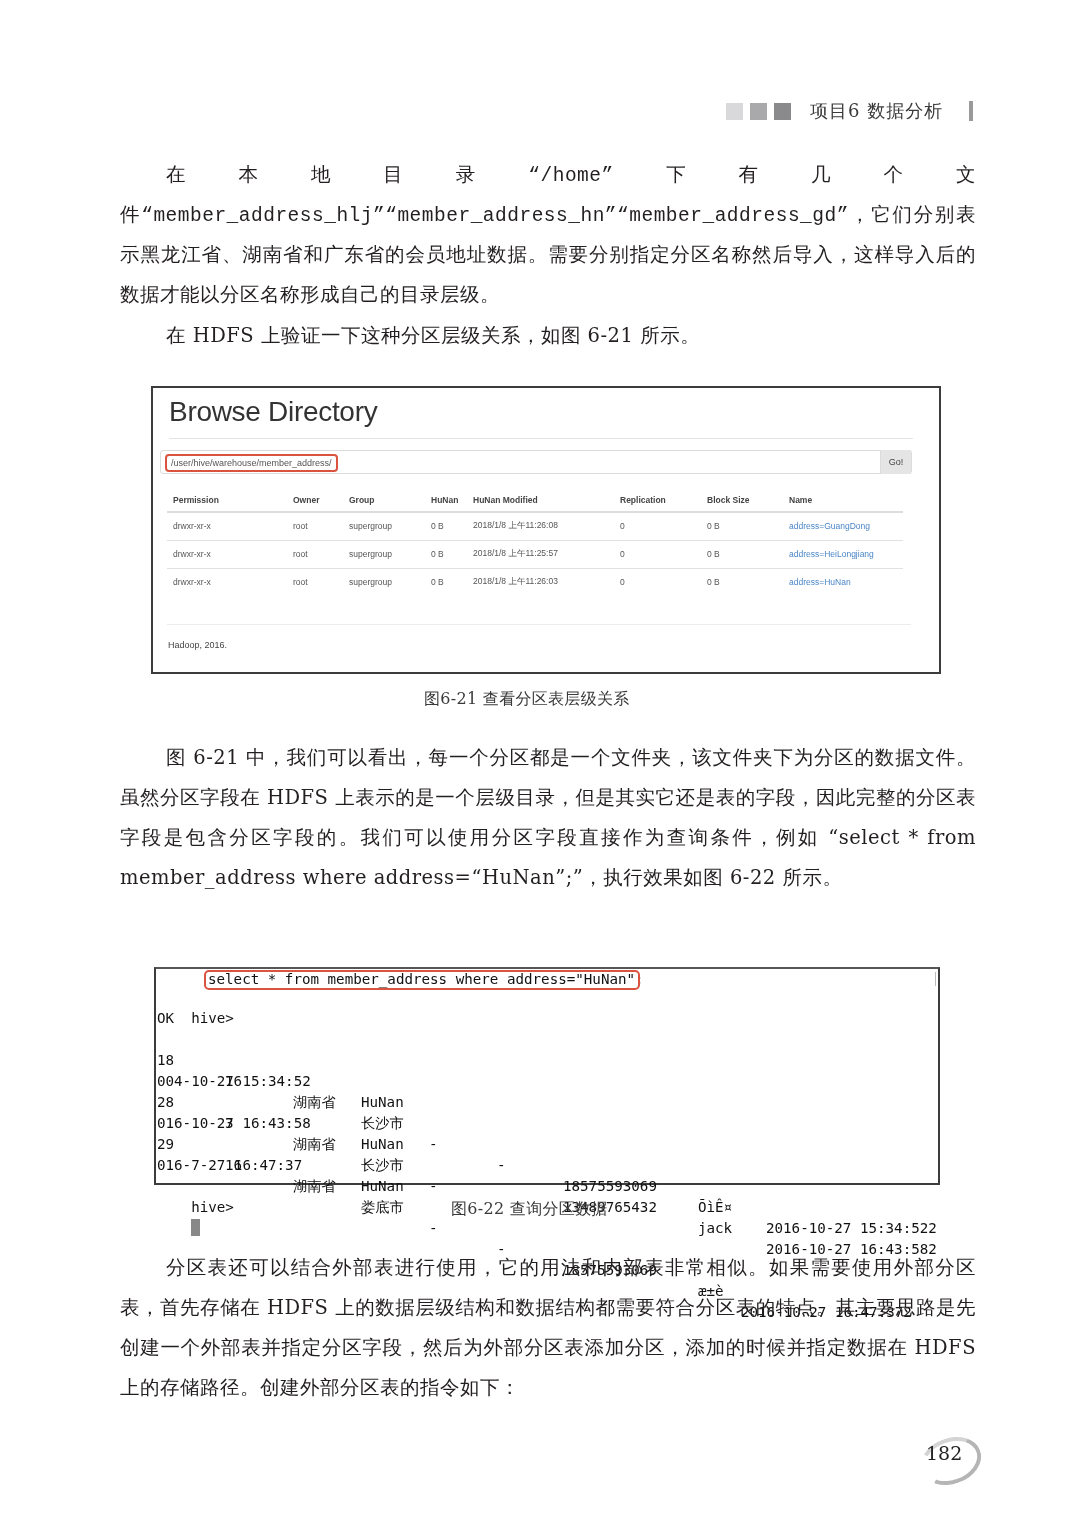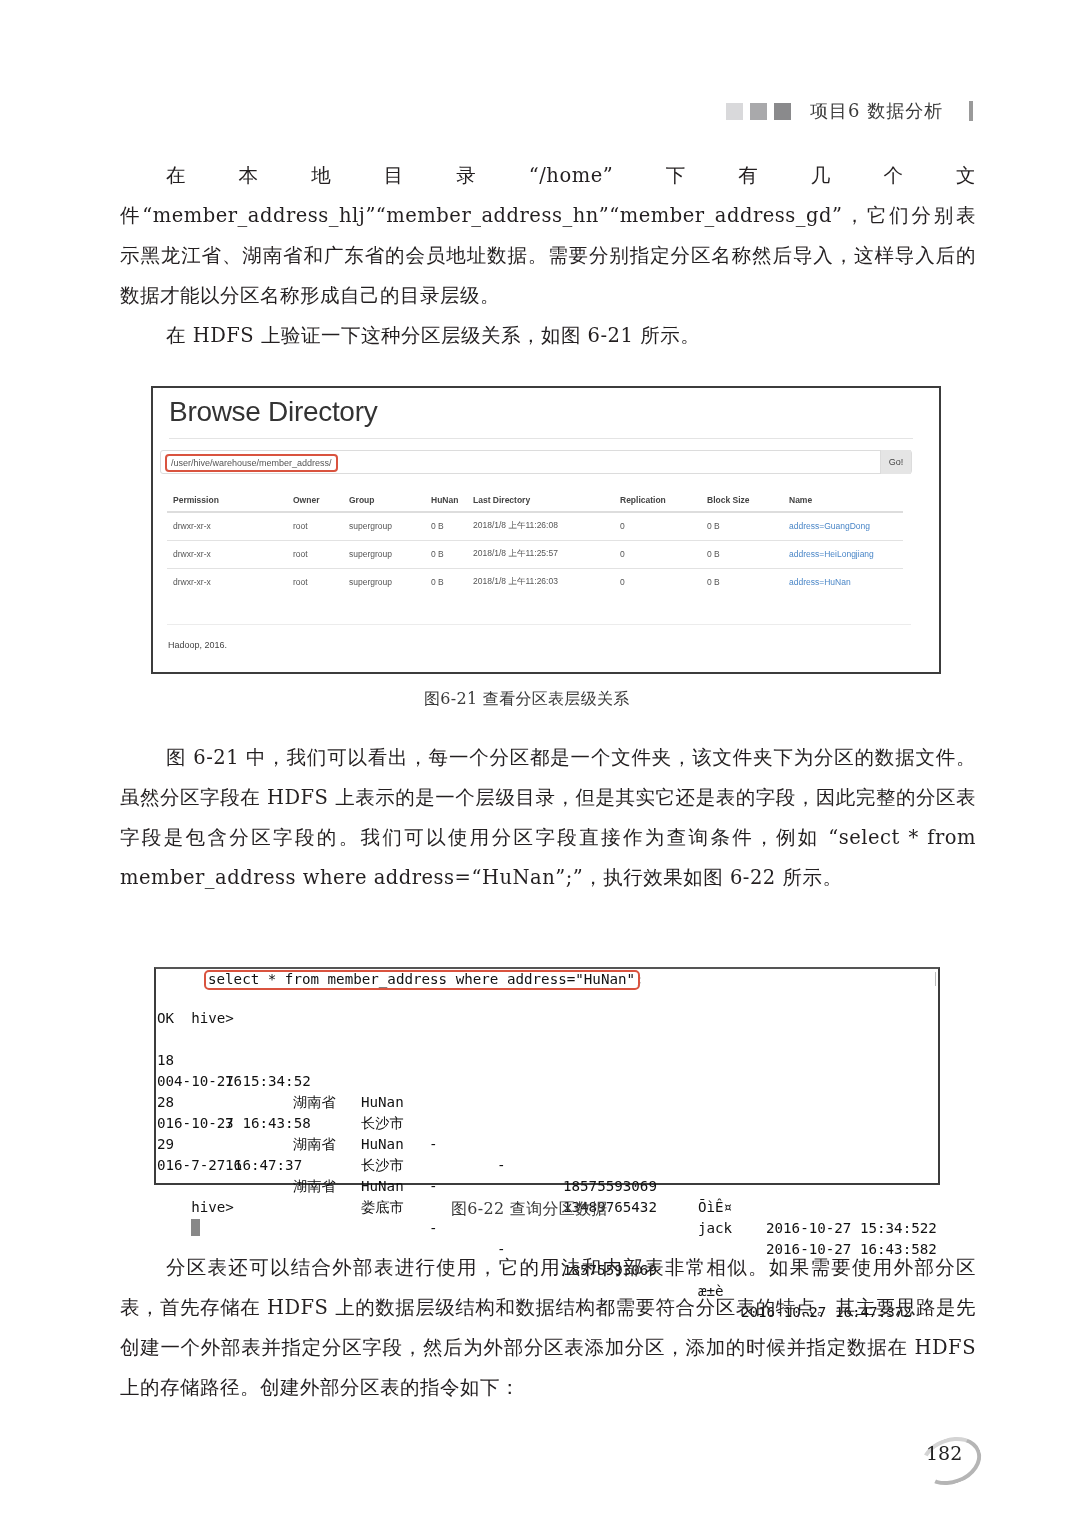--- a/index.html
+++ b/index.html
@@ -16,21 +16,21 @@
     .hsq.s3 { background: #8a8a8c; }
     .head-title { font-size: 18px; color: #3a3a3a; margin-left: 12px; letter-spacing: 1px; font-family: "DejaVu Serif", serif; }
     .head-bar { position: absolute; left: 969px; top: 101px; width: 4px; height: 20px; background: #9a9a9a; }
 
     
     .para {
       position: absolute; left: 120px; width: 856px;
       font-size: 19.5px; line-height: 40px; letter-spacing: 0.5px;
       text-align: justify; text-indent: 46px;
     }
-    .p1 { top: 156px; }
+    .p1 { top: 156px; font-family: Liberation Mono, monospace; }
     .p2 { top: 316px; }
     .p3 { top: 738px; }
     .p4 { top: 1248px; }
 
     
     .fig1 {
       position: absolute; left: 151px; top: 386px; width: 790px; height: 288px;
       border: 2px solid #3c3c3c; background: #fff; box-sizing: border-box;
       font-family: "Liberation Sans", "DejaVu Sans", sans-serif;
     }
@@ -102,21 +102,21 @@
     <span class="path-input">/user/hive/warehouse/member_address/</span>
     <span class="go-btn">Go!</span>
   </div>
   <table>
     <thead>
       <tr>
         <th style="width:108px">Permission</th>
         <th style="width:44px">Owner</th>
         <th style="width:70px">Group</th>
         <th style="width:30px">HuNan</th>
-        <th style="width:135px">Last Directory</th>
+        <th style="width:135px">HuNan Modified</th>
         <th style="width:75px">Replication</th>
         <th style="width:70px">Block Size</th>
         <th>Name</th>
       </tr>
     </thead>
     <tbody>
       <tr>
         <td>drwxr-xr-x</td>
         <td>root</td>
         <td>supergroup</td>

